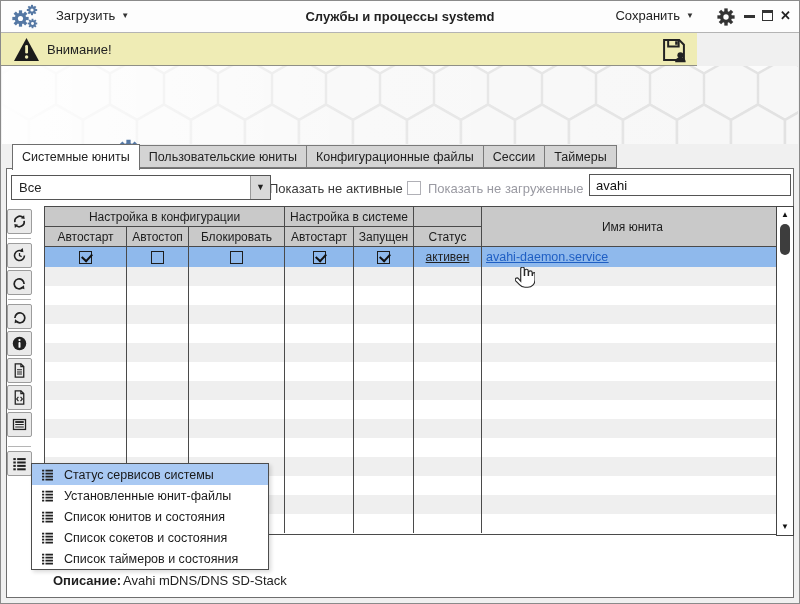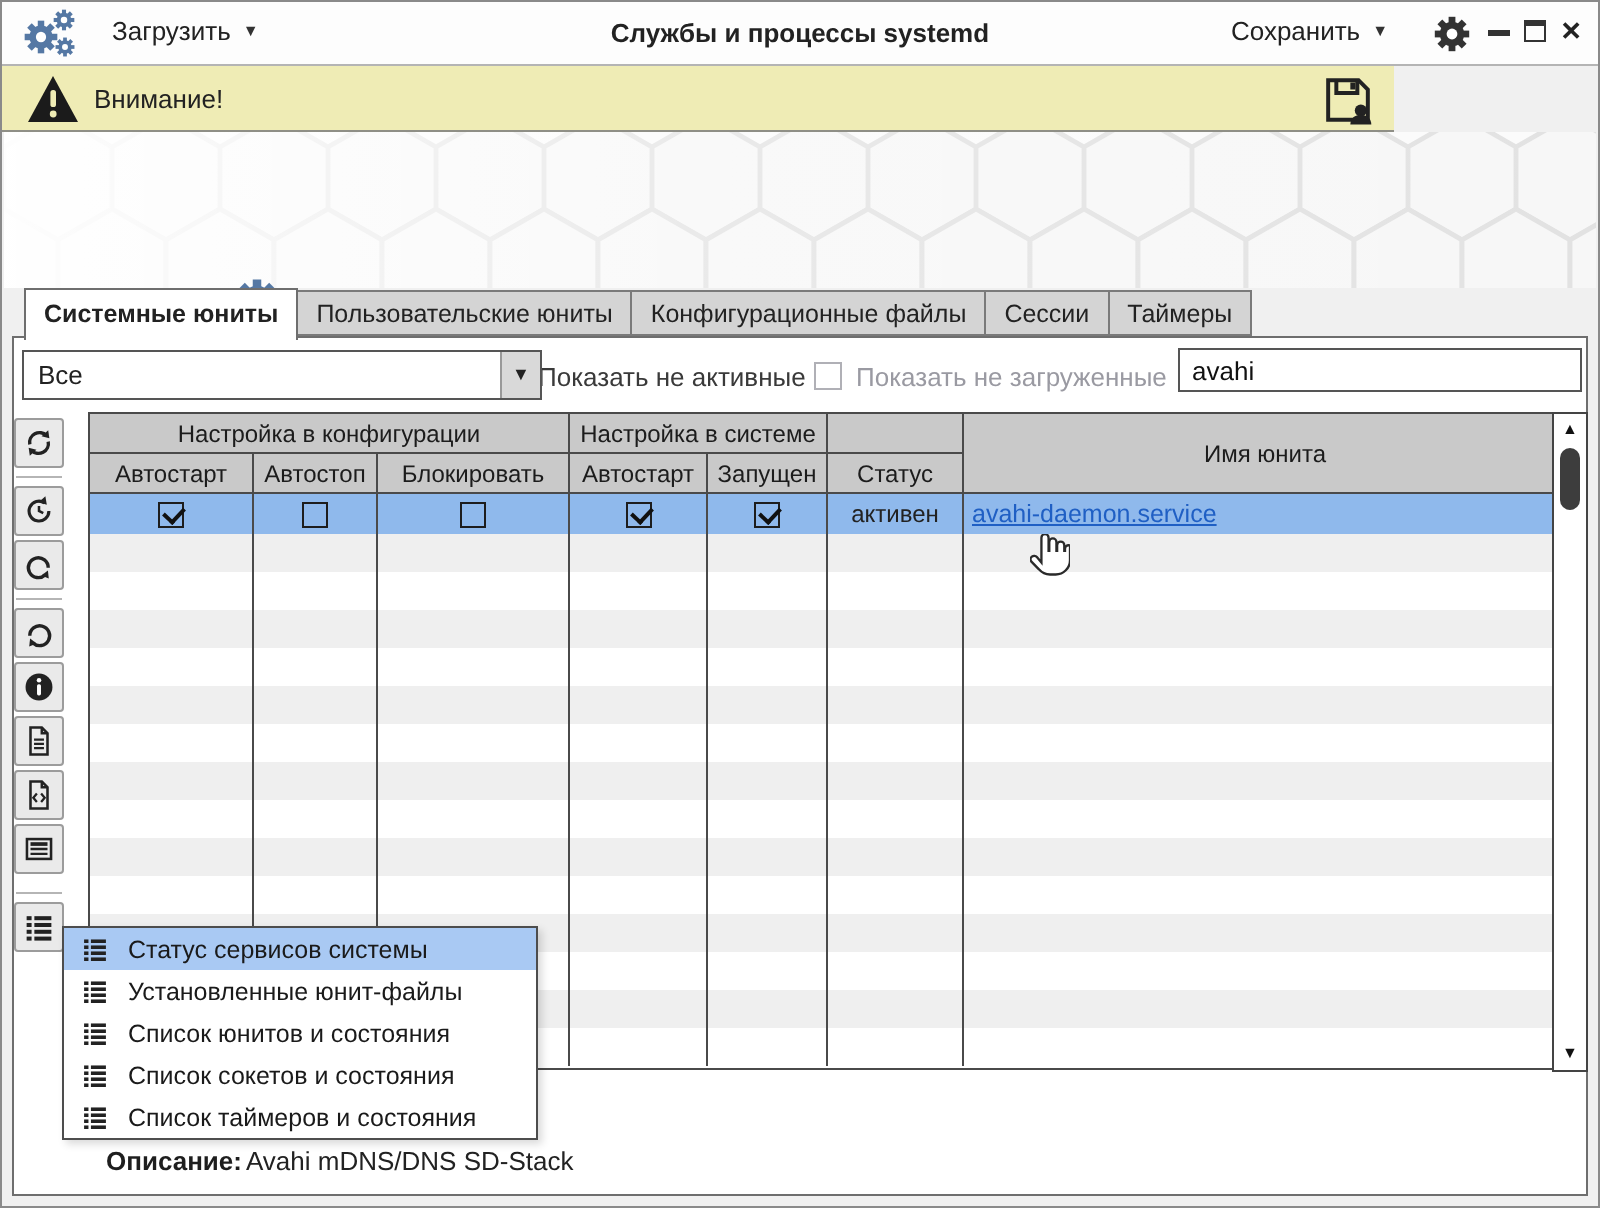--- a/index.html
+++ b/index.html
@@ -34,21 +34,21 @@
   .banner { position:absolute; left:1px; top:65px; width:796px; height:78px;
     background:#fbfbfb; overflow:hidden; }
   .hexes { position:absolute; left:0; top:0; }
   .hex-fade { position:absolute; left:0; top:0; width:100%; height:100%;
     background:linear-gradient(to right, rgba(255,255,255,.95), rgba(255,255,255,.25) 45%, rgba(255,255,255,0)); }
   .logo { position:absolute; left:80px; top:72px; width:66px; height:66px; color:#5578a4; }
   
   .tabs { position:absolute; left:11px; top:143px; display:flex; z-index:3; }
   .tab { height:23px; margin-top:1px; padding:0 9px; line-height:22px; font-size:12.5px;
     background:#d4d4d4; border:1px solid #7a7a7a; border-left:none; white-space:nowrap; cursor:default; }
-  .tab:first-child { border-left:1px solid #7a7a7a;font-weight:bold; }
+  .tab:first-child { border-left:1px solid #7a7a7a; }
   .tab.active { height:26px; margin-top:0; line-height:24px; background:#fff;
     border:1px solid #6e6e6e; border-bottom:none; position:relative; z-index:4; }
   
   .panel { position:absolute; left:5px; top:167px; width:788px; height:430px;
     background:#fff; border:1px solid #6e6e6e; }
   
   .selectbox { position:absolute; left:10px; top:174px; width:260px; height:25px;
     border:1px solid #555; background:#fff; font-size:13px; z-index:2; }
   .selectbox .val { position:absolute; left:7px; top:4px; }
   .selectbox .btn { position:absolute; right:0; top:0; width:20px; height:23px;
@@ -75,21 +75,21 @@
     grid-template-rows:20px 20px; }
   .hcell { background:#c9c9c9; border-right:1px solid #4a4a4a; border-bottom:1px solid #4a4a4a;
     font-size:12px; color:#1c1c1c; display:flex; align-items:center; justify-content:center; white-space:nowrap; overflow:hidden; }
   .gh-config { grid-column:1/4; grid-row:1; }
   .gh-system { grid-column:4/6; grid-row:1; }
   .gh-empty  { grid-column:6/7; grid-row:1; }
   .gh-name   { grid-column:7/8; grid-row:1/3; border-right:none; }
   .h-c1{grid-column:1;grid-row:2} .h-c2{grid-column:2;grid-row:2} .h-c3{grid-column:3;grid-row:2}
   .h-c4{grid-column:4;grid-row:2} .h-c5{grid-column:5;grid-row:2} .h-c6{grid-column:6;grid-row:2}
   .trow { display:grid; grid-template-columns:82px 62px 96px 69px 60px 68px 1fr; height:19px; }
-  .trow.sel { height:20px; background:#8fb9ec; }
+  .trow.sel { height:20px; background:#8fb9ec;text-decoration:underline; }
   .trow.odd { background:#efefef; }
   .trow.even { background:#ffffff; }
   .cell { border-right:1px solid #4a4a4a; display:flex; align-items:center; justify-content:center;
     font-size:12px; overflow:hidden; }
   .cell.c7 { border-right:none; justify-content:flex-start; padding-left:4px; }
   .tcheck { width:13px; height:13px; border:1.5px solid #1d1d1d; background:transparent; position:relative; }
   .tcheck.checked::after { content:""; position:absolute; left:2px; top:1px; width:8px; height:5px;
     border-left:2px solid #111; border-bottom:2px solid #111; transform:rotate(-47deg); }
   .unit-link { color:#1f5fc4; text-decoration:underline; font-size:12.5px; cursor:pointer; }
   

